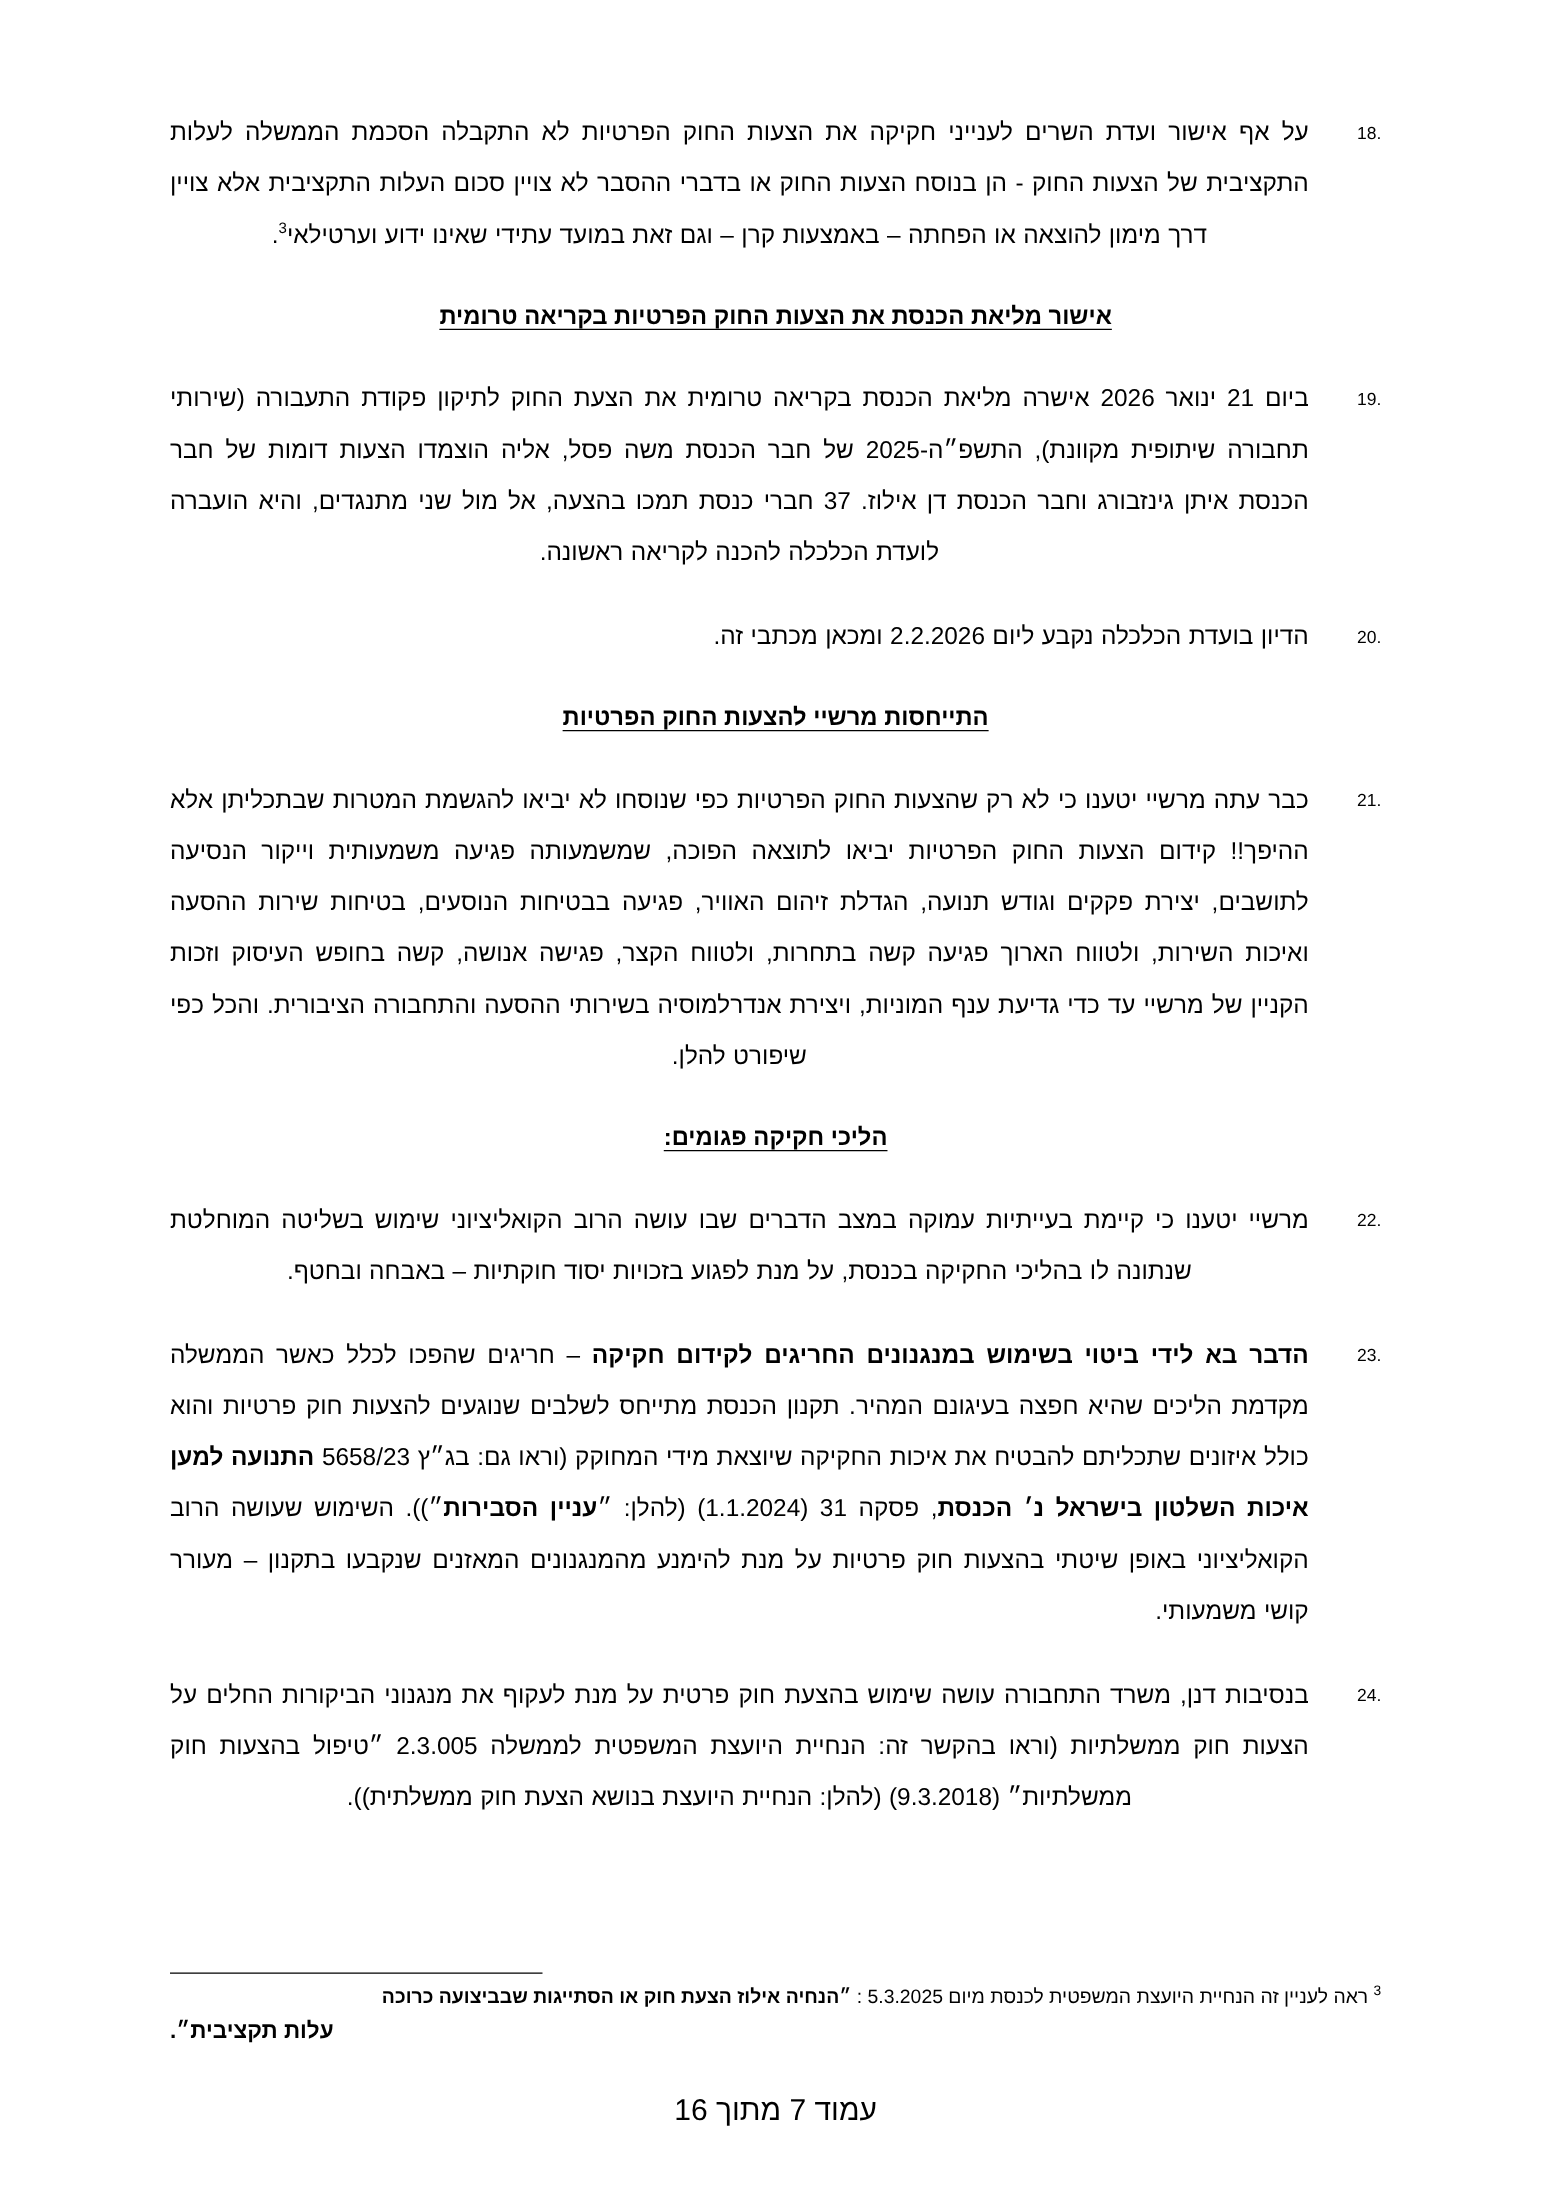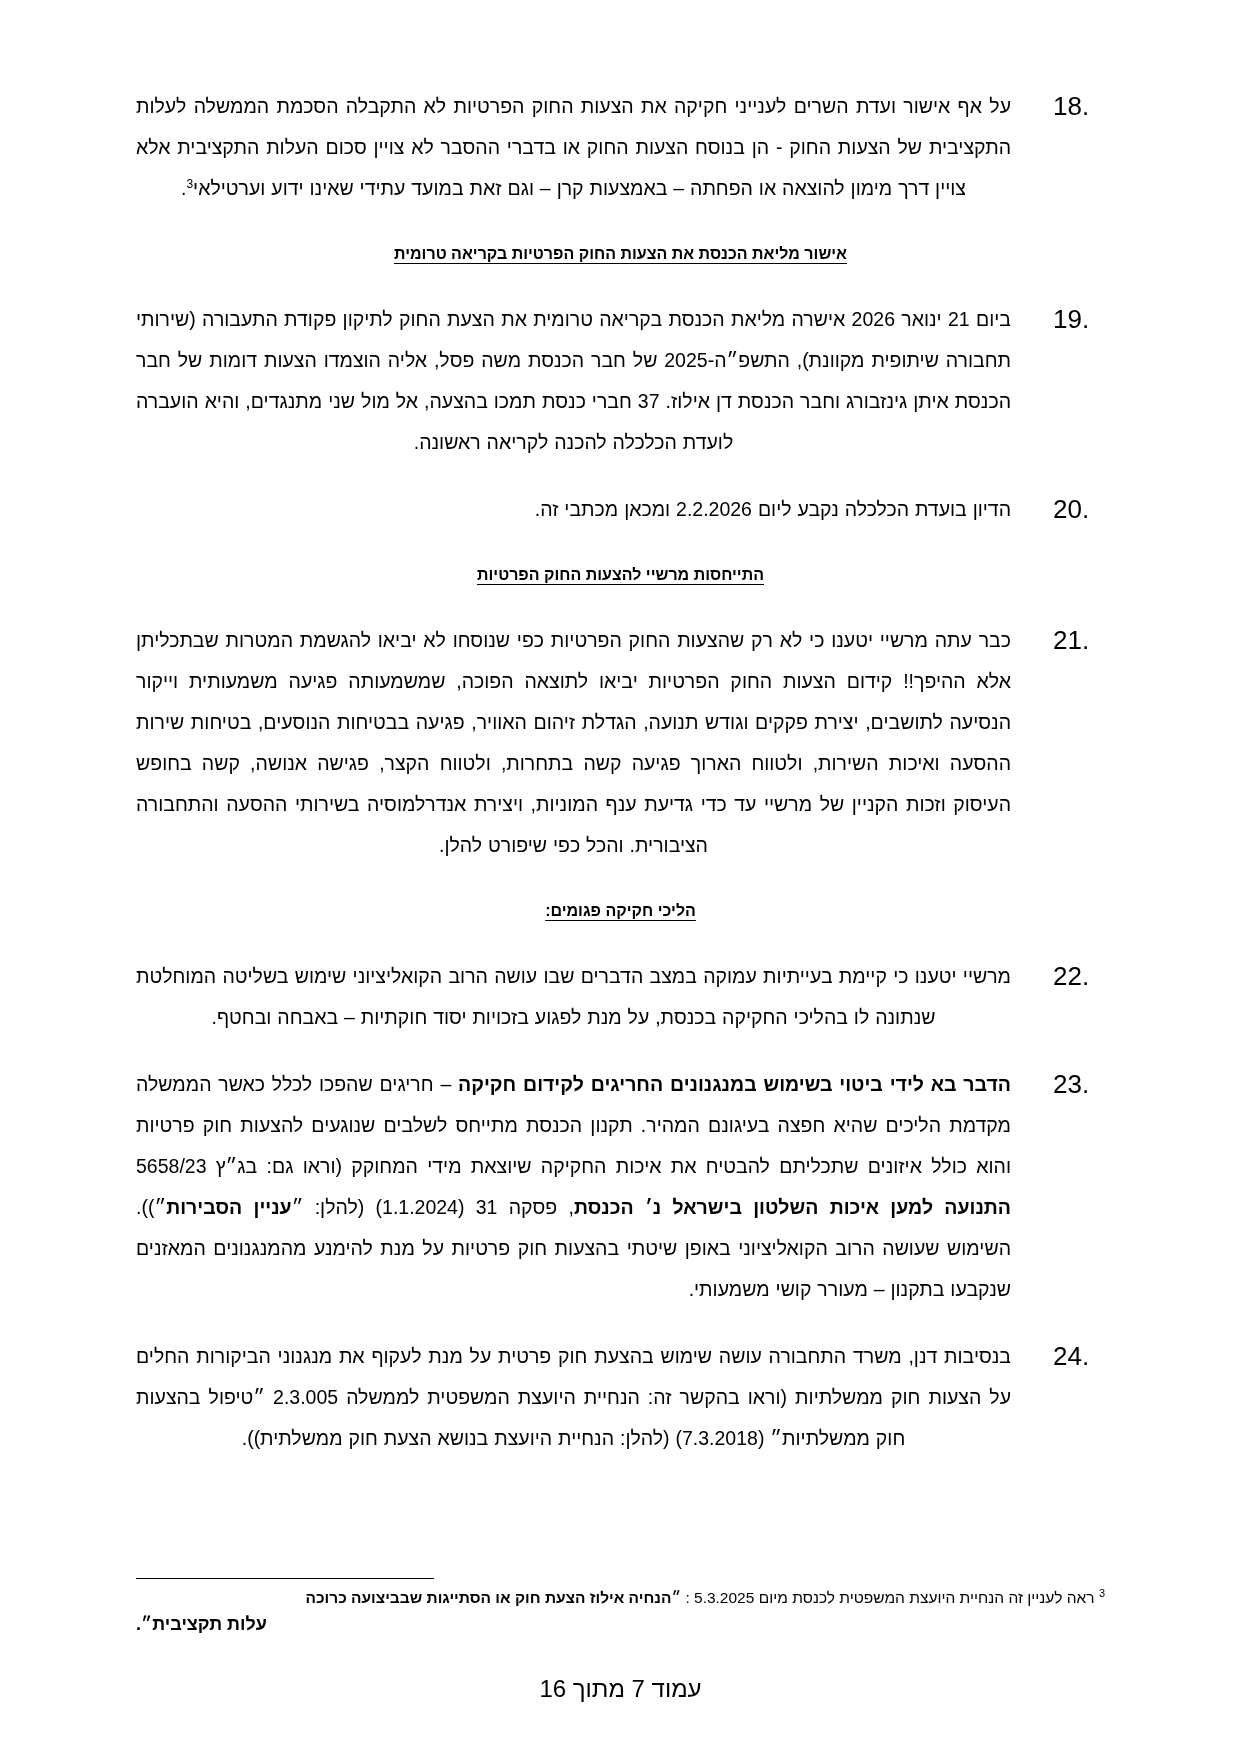--- a/index.html
+++ b/index.html
@@ -26,29 +26,28 @@
 
   
   .para {
     display: flex;
     flex-direction: row;
     align-items: flex-start;
     margin-bottom: 26px;
   }
   .para-num {
     flex: 0 0 58px;
-    text-align: left;
-    font-size: 26px;
+    text-align: right;
+    font-size: 14px;
     line-height: 41px;
     direction: ltr;
     unicode-bidi: isolate;
     padding-left: 6px;
     box-sizing: border-box;
     white-space: nowrap;
-    margin-left: 36px;
   }
   .para-body {
     flex: 1 1 auto;
     font-size: 19.5px;
     line-height: 41px;
     text-align: justify;
     text-align-last: right;
     letter-spacing: 0px;
     word-spacing: 0.5px;
   }
@@ -56,21 +55,21 @@
     text-align-last: center;
   }
   .para-body.short {
     text-align: center;
     text-align-last: right;
   }
 
   
   .heading {
     text-align: center;
-    font-size: 16px;
+    font-size: 19px;
     font-weight: bold;
     text-decoration: underline;
     text-underline-offset: 4px;
     margin: 30px 0 30px 0;
     line-height: 30px;
   }
 
   b, .b { font-weight: bold; }
 
   sup.fn {
@@ -168,21 +167,21 @@
 
   <div class="para">
     <div class="para-num">23.</div>
     <div class="para-body">
       <span class="b">הדבר בא לידי ביטוי בשימוש במנגנונים החריגים לקידום חקיקה</span><span> – חריגים שהפכו לכלל כאשר הממשלה מקדמת הליכים שהיא חפצה בעיגונם המהיר. תקנון הכנסת מתייחס לשלבים שנוגעים להצעות חוק פרטיות והוא כולל איזונים שתכליתם להבטיח את איכות החקיקה שיוצאת מידי המחוקק (וראו גם: בג״ץ 5658/23 </span><span class="b">התנועה למען איכות השלטון בישראל נ׳ הכנסת</span><span>, פסקה 31 (1.1.2024) (להלן: ״</span><span class="b">עניין הסבירות</span><span>״)). השימוש שעושה הרוב הקואליציוני באופן שיטתי בהצעות חוק פרטיות על מנת להימנע מהמנגנונים המאזנים שנקבעו בתקנון – מעורר קושי משמעותי.</span>
     </div>
   </div>
 
   <div class="para">
     <div class="para-num">24.</div>
-    <div class="para-body last-center">בנסיבות דנן, משרד התחבורה עושה שימוש בהצעת חוק פרטית על מנת לעקוף את מנגנוני הביקורות החלים על הצעות חוק ממשלתיות (וראו בהקשר זה: הנחיית היועצת המשפטית לממשלה 2.3.005 ״טיפול בהצעות חוק ממשלתיות״ (7.3.2018) (להלן: הנחיית היועצת בנושא הצעת חוק ממשלתית)).</div>
+    <div class="para-body last-center">בנסיבות דנן, משרד התחבורה עושה שימוש בהצעת חוק פרטית על מנת לעקוף את מנגנוני הביקורות החלים על הצעות חוק ממשלתיות (וראו בהקשר זה: הנחיית היועצת המשפטית לממשלה 2.3.005 ״טיפול בהצעות חוק ממשלתיות״ (9.3.2018) (להלן: הנחיית היועצת בנושא הצעת חוק ממשלתית)).</div>
   </div>
 
   <div class="footnote-wrap">
     <div class="footnote-rule"></div>
     <div class="footnote-text"><span class="fn-marker">3</span><span> ראה לעניין זה הנחיית היועצת המשפטית לכנסת מיום 5.3.2025 : </span><span class="b">״הנחיה אילוז הצעת חוק או הסתייגות שבביצועה כרוכה</span></div>
     <div class="footnote-second">עלות תקציבית״.</div>
   </div>
 
   <div class="page-footer">עמוד 7 מתוך 16</div>
 

